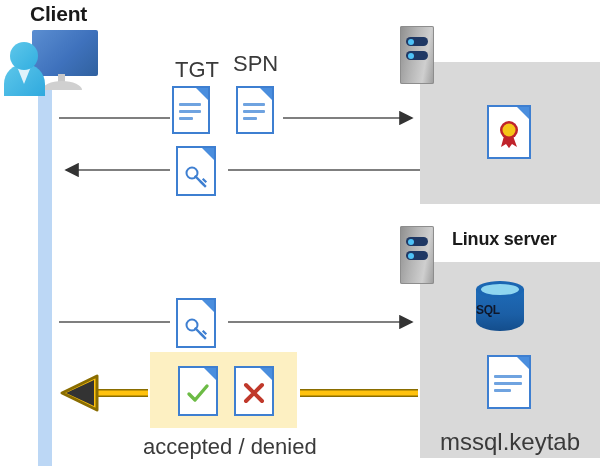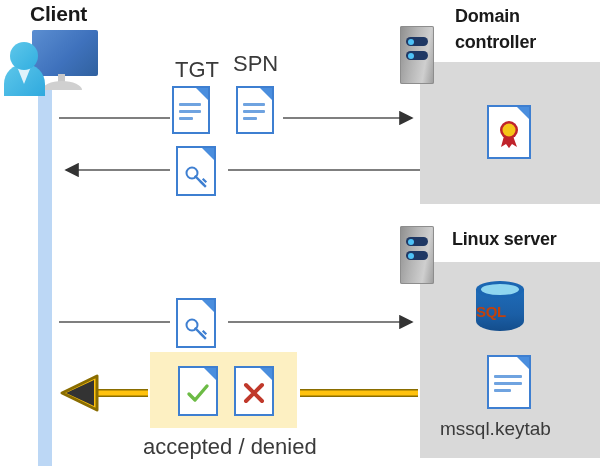--- a/index.html
+++ b/index.html
@@ -14,21 +14,21 @@
   #lx-panel{left:420px;top:262px;width:180px;height:196px;}
 
   
   .title{font-weight:bold;color:#1a1a1a;letter-spacing:-0.2px;}
   #client-title{left:30px;top:2px;font-size:21px;}
   #dc-title{left:455px;top:3px;font-size:18px;line-height:26px;width:145px;}
   #lx-title{left:452px;top:226px;font-size:18px;line-height:26px;width:150px;}
 
   .caption{color:#3a3a3a;font-size:22px;}
   #accepted-denied{left:143px;top:434px;}
-  #keytab-label{left:440px;top:418px;font-size:19px;color:#3a3a3a;}
+  #keytab-label{left:440px;top:428px;font-size:24px;color:#3a3a3a;}
 
   .doclabel{font-size:22px;color:#3a3a3a;}
   #tgt-label{left:175px;top:57px;}
   #spn-label{left:233px;top:51px;}
 
   
   #lifeline{left:38px;top:88px;width:14px;height:378px;background:#bcd7f5;}
 
   
   .server{width:34px;height:58px;border-radius:2px;
@@ -64,21 +64,21 @@
   
   #sql{left:476px;top:281px;width:48px;height:58px;}
   #sql .side{position:absolute;left:0;top:8px;width:48px;height:42px;
              background:linear-gradient(180deg,#1e6bb8 0%,#1b5fa6 60%,#134d8c 100%);
              border-radius:0 0 24px 24px/0 0 10px 10px;}
   #sql .topell{position:absolute;left:0;top:0px;width:48px;height:17px;border-radius:50%;
                background:#1b66b2;}
   #sql .topin{position:absolute;left:5px;top:3px;width:38px;height:11px;border-radius:50%;
               background:#8fd6f0;}
   #sql .txt{position:absolute;left:0;top:22px;width:24px;text-align:center;
-            color:#c2410c;font-size:15px;font-weight:bold;letter-spacing:-0.3px;}
+            color:#0f172a;font-size:12px;font-weight:bold;letter-spacing:-0.3px;}
 
   
   #client-ws{left:4px;top:24px;width:96px;height:70px;}
   #monitor{position:absolute;left:28px;top:6px;width:66px;height:46px;border-radius:2px;
            background:linear-gradient(135deg,#5b8ed1 0%,#3f72bd 55%,#30619f 100%);}
   #neck{position:absolute;left:54px;top:50px;width:7px;height:9px;background:#c8c8c8;}
   #base{position:absolute;left:38px;top:57px;width:40px;height:9px;
         background:#d0d0d0;border-radius:50%/100% 100% 0 0;}
   #head{position:absolute;left:6px;top:18px;width:28px;height:28px;border-radius:50%;
         background:linear-gradient(135deg,#5ec7ea 0%,#31aee0 100%);}
@@ -144,24 +144,20 @@
   <div class="abs title" id="client-title">Client</div>
 
   <div class="abs server" id="dc-server">
     <div class="bar b1">
         <i></i>
       </div>
     <div class="bar b2">
         <i></i>
       </div>
   </div>
-  <div class="abs title" id="dc-title">
-    <div>Domain</div>
-    <div>controller</div>
-  </div>
 
   <div class="doc" style="left:487px;top:105px;width:44px;height:54px;">
     <div class="body"></div>
     <div class="fold2"></div>
     <svg class="chk" width="26" height="30" viewBox="0 0 26 30">
       <path d="M8,17 L5,28 L10,25 L13,29 L16,18 z" fill="#c0232b"></path>
       <path d="M17,17 L21,28 L16,25 L13,29 L10,18 z" fill="#c0232b"></path>
       <circle cx="13" cy="11" r="9" fill="#c0232b"></circle>
       <circle cx="13" cy="11" r="6.5" fill="#f5c518"></circle>
     </svg>

